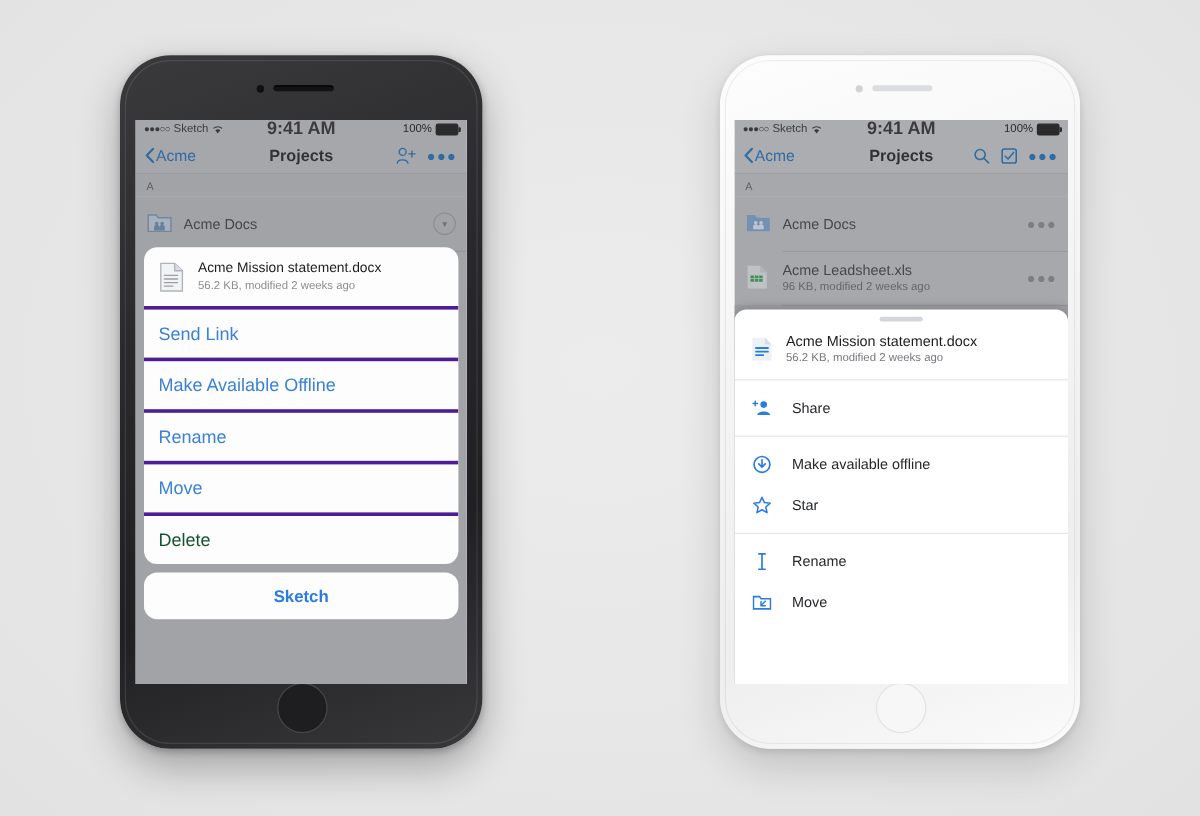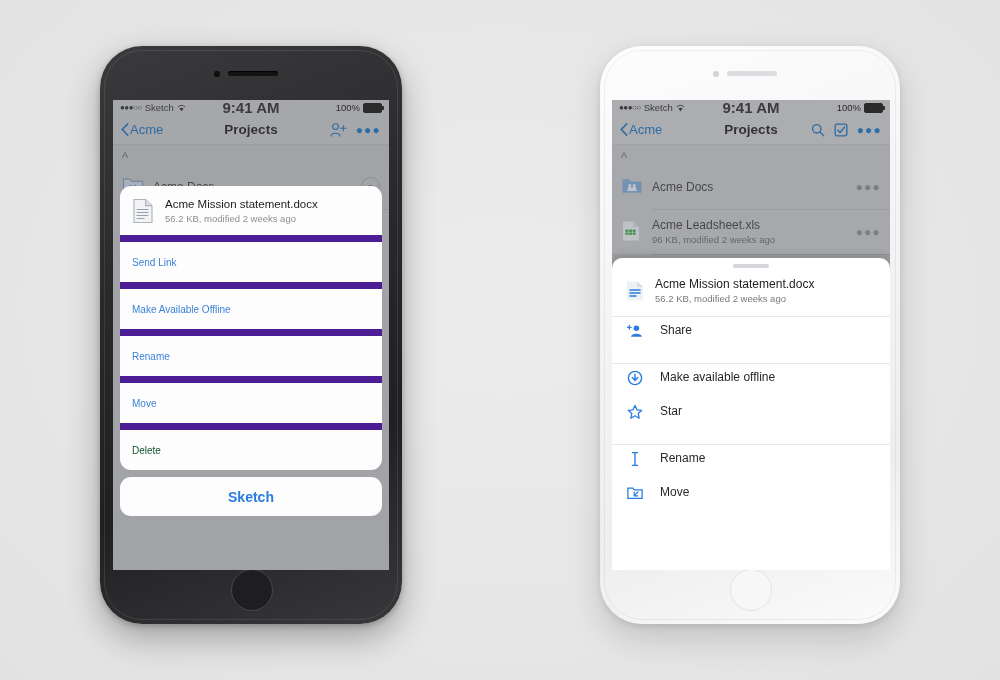--- a/index.html
+++ b/index.html
@@ -157,22 +157,22 @@
   }
   .ios-group {
     background: #fdfdfd; border-radius: 11px; overflow: hidden;
   }
   .ios-head { padding: 12px 12px 11px 12px; display: flex; gap: 11px; align-items: flex-start; }
   .ios-head-texts { flex: 1; }
   .ios-head-title { font-size: 11.5px; color: #1d1d20; }
   .ios-head-sub { font-size: 9.5px; color: #8b8d91; margin-top: 3px; }
   .ios-item {
     height: 40px; display: flex; align-items: center;
-    padding: 0 12px; font-size: 10px; color: #3b82d6;
-    border-top: 7px solid #4c1d95;
+    padding: 0 12px; font-size: 15px; color: #3b82d6;
+    border-top: 3px solid #4c1d95;
   }
   .ios-item.destructive { color: #14532d; }
   .ios-cancel {
     margin-top: 7px; height: 39px; background: #fdfdfd; border-radius: 11px;
     display: flex; align-items: center; justify-content: center;
     font-size: 14px; font-weight: bold; color: #2b7ce0;
   }
 
   
   .tabbar {
@@ -193,21 +193,21 @@
   }
   .md-handle {
     width: 36px; height: 4px; border-radius: 3px; background: #d4d6d9;
     margin: 6px auto 3px auto;
   }
   .md-head { display: flex; gap: 10px; align-items: center; padding: 6px 13px 12px 13px; }
   .md-head-title { font-size: 12px; color: #1d1d20; }
   .md-head-sub { font-size: 9.5px; color: #76787c; margin-top: 2px; }
   .md-divider { height: 1px; background: #e6e7e9; }
   .md-group { padding: 6px 0; }
-  .md-item { height: 34px; display: flex; align-items: flex-start; gap: 17px; padding: 0 15px; }
+  .md-item { height: 34px; display: flex; align-items: center; gap: 17px; padding: 0 15px; }
   .md-label { font-size: 12px; color: #26282b; }
   .md-ico { width: 16px; height: 16px; flex: 0 0 16px; display: flex; align-items: center; justify-content: center; color: #2b7ce0; }
 
   .sel-row { background: #b9bbbf; }
 </style>
 </head>
 <body>
 
 <div id="stage">
 

